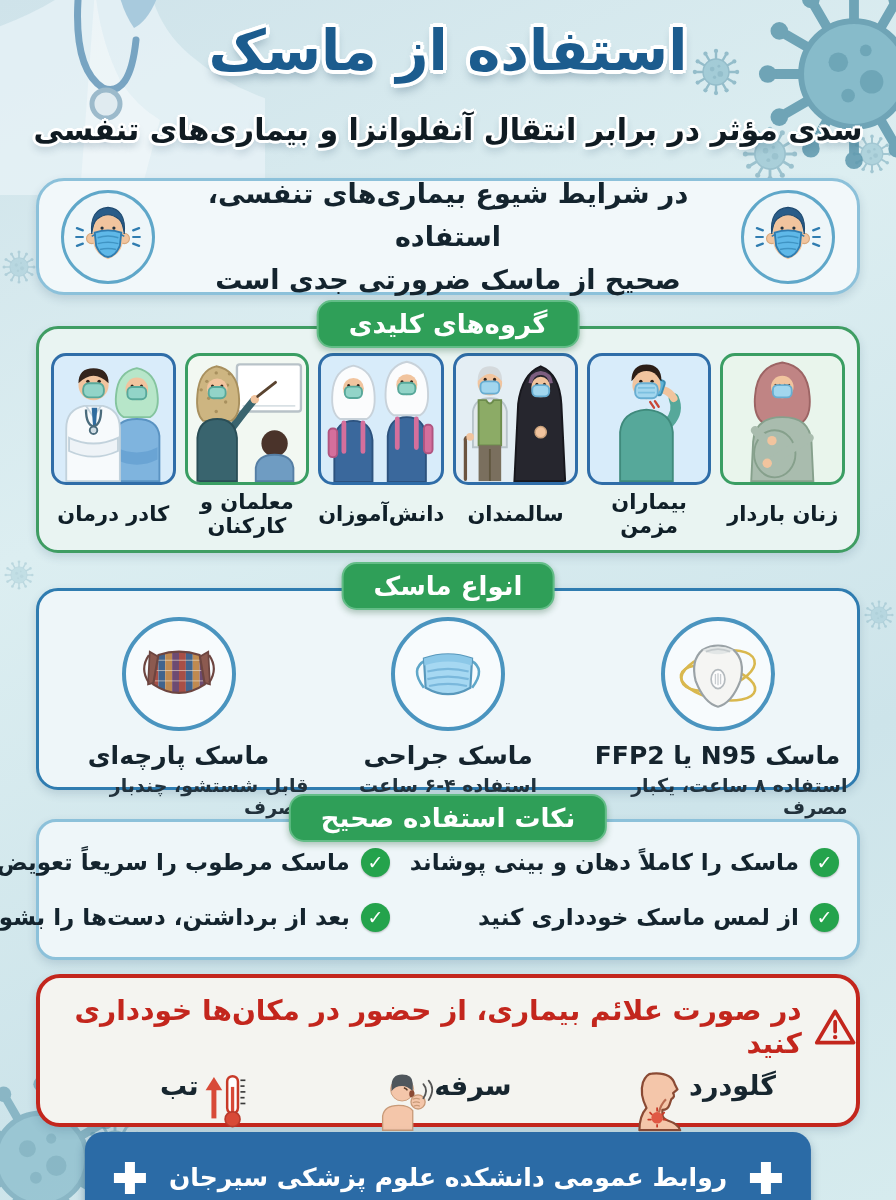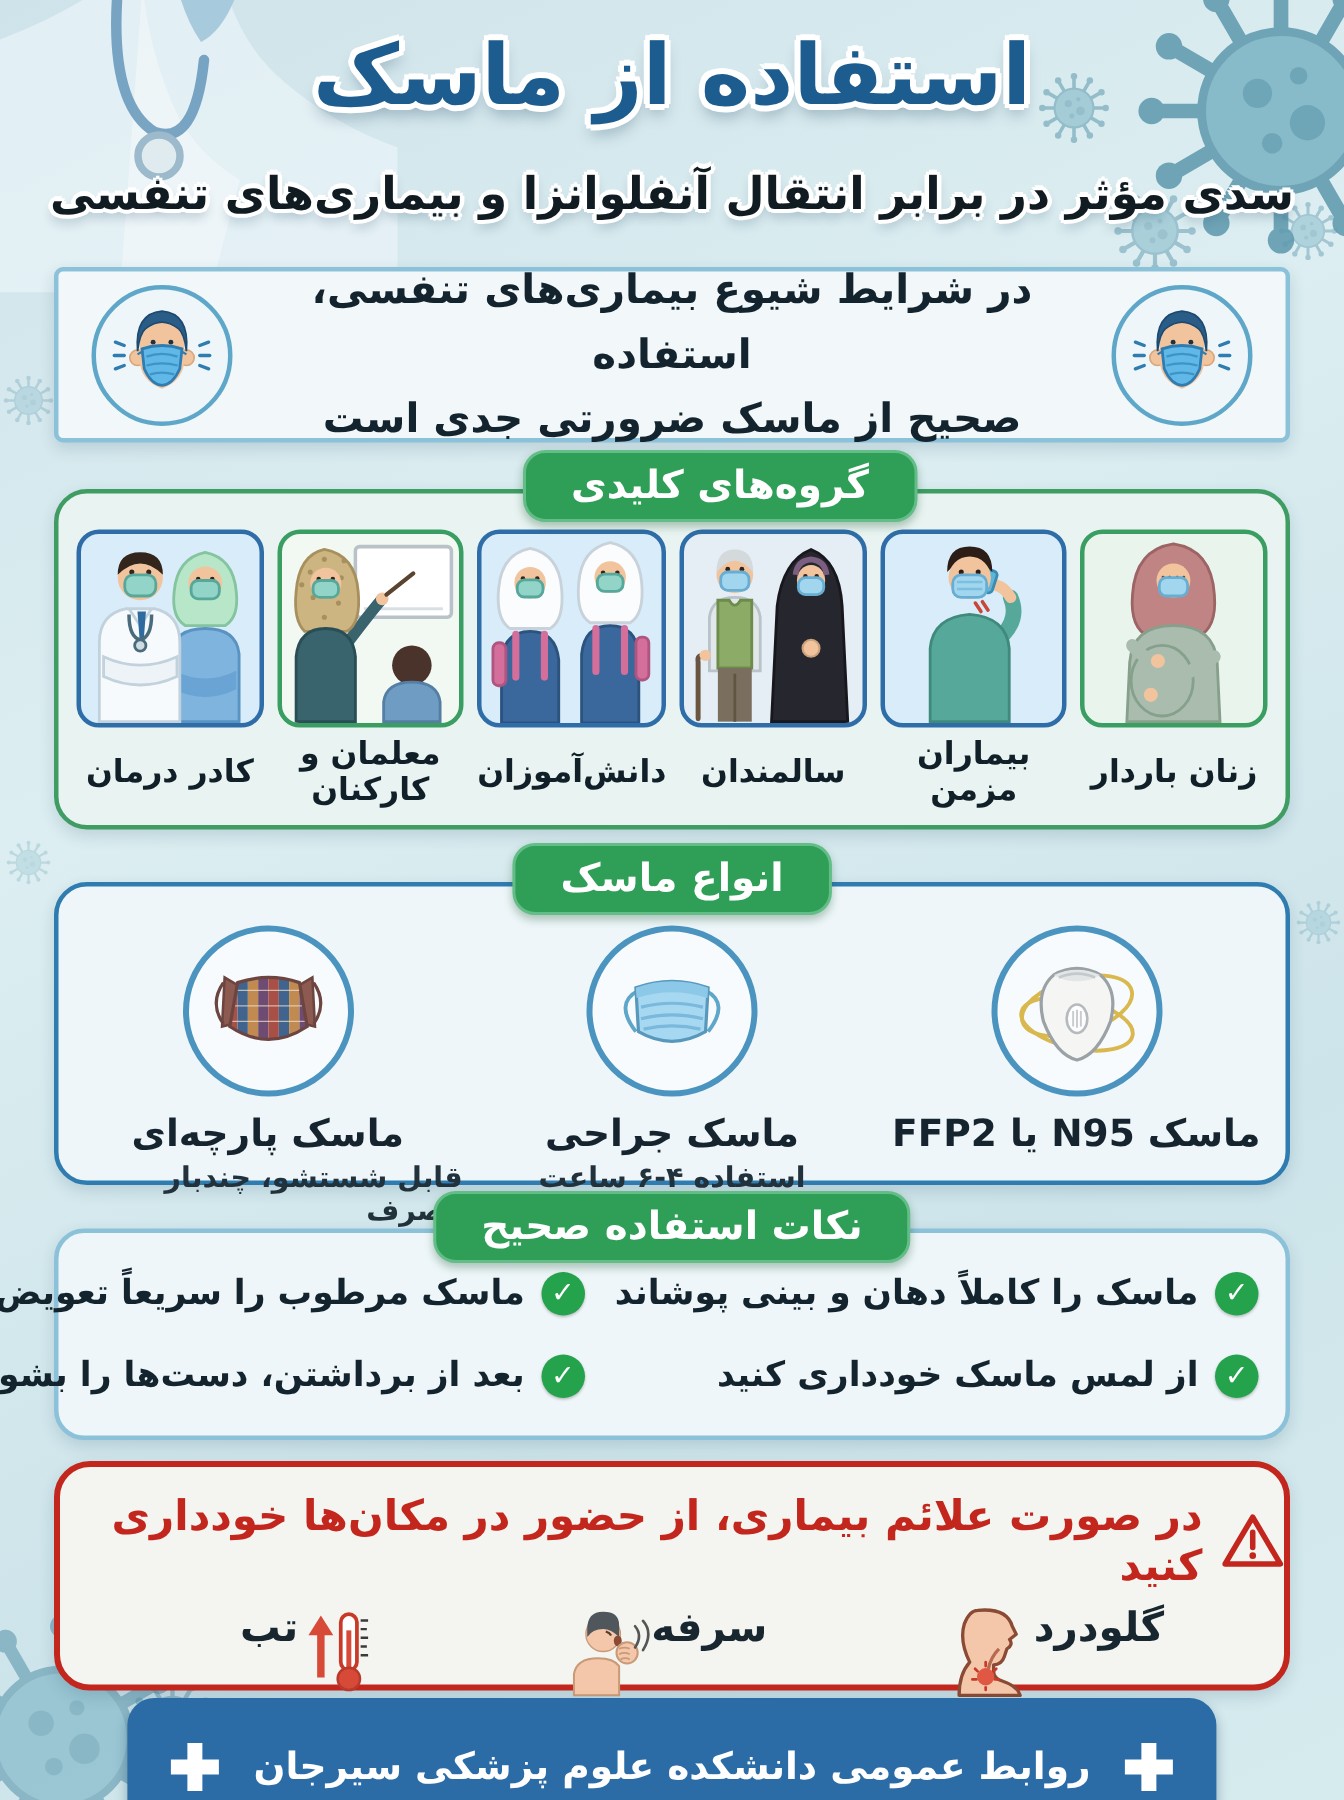--- a/index.html
+++ b/index.html
@@ -19,33 +19,33 @@
   }
   .subtitle{
     position:absolute; top:112px; left:0; width:100%; margin:0;
     text-align:center; font-size:30px; font-weight:700; color:#101b22;
     text-shadow:-2px -2px 0 #fff,2px -2px 0 #fff,-2px 2px 0 #fff,2px 2px 0 #fff,
       0 -3px 0 #fff,0 3px 0 #fff,-3px 0 0 #fff,3px 0 0 #fff,0 5px 8px rgba(20,60,90,.3);
   }
 
   .box{position:absolute; left:36px; width:824px; box-sizing:border-box;
        box-shadow:0 4px 10px rgba(30,70,100,.16);}
-  .intro-box{top:178px; height:117px; background:#f2f8fa; border:3px solid #8cc1da; border-radius:6px;
+  .intro-box{top:178px; height:117px; background:#f2f8fa; border:3px solid #8cc1da; border-radius:28px;
        display:flex; align-items:center; justify-content:center; padding:0 22px;}
   .face-badge{width:88px;height:88px;border-radius:50%;border:3px solid #5fa7c9;background:#eef6f9;
        display:flex;align-items:center;justify-content:center;flex:0 0 auto;}
   .intro-text{flex:1; text-align:center; font-size:27px; font-weight:800; color:#14242e; line-height:1.6;}
 
   .pill{
     position:absolute; left:50%; transform:translateX(-50%); z-index:6;
     background:#2f9f58; border:2px solid #63bd87; color:#fff;
     font-size:26px; font-weight:800; padding:7px 30px; border-radius:15px;
     box-shadow:0 3px 6px rgba(20,80,40,.3); white-space:nowrap;
   }
-  .pill-groups{top:300px;margin-left:32px;}
+  .pill-groups{top:300px;}
   .pill-types{top:562px;}
   .pill-tips{top:794px;}
 
   .groups-box{top:326px; height:227px; background:#e9f4f2; border:3px solid #3f9d63; border-radius:22px;
       padding:24px 12px 8px;}
   .tiles{display:flex; gap:9px; justify-content:center;}
   .tile{display:flex; flex-direction:column; width:128px;}
   .tile-art{height:132px; border-radius:15px; border:3px solid; overflow:hidden; box-sizing:border-box; background:#fff;}
   .tile-art svg{display:block; width:100%; height:100%;}
   .tile.blue  .tile-art{border-color:#2f6da8;}
@@ -373,20 +373,21 @@
           <ellipse cx="50" cy="46" rx="44" ry="21" fill="none" stroke="#d9b84e" stroke-width="3" transform="rotate(-16 50 46)"></ellipse>
           <ellipse cx="50" cy="60" rx="44" ry="19" fill="none" stroke="#d9b84e" stroke-width="3" transform="rotate(12 50 60)"></ellipse>
           <path d="M32,22 Q50,12 68,22 Q82,34 76,58 Q66,84 50,88 Q34,84 24,58 Q18,34 32,22 Z" fill="#f5f5f3" stroke="#9aa2a6" stroke-width="2.5"></path>
           <path d="M32,22 Q50,14 68,22 Q60,27 50,27 Q40,27 32,22 Z" fill="#e2e6e6"></path>
           <path d="M36,24 Q50,18 64,24" stroke="#c4cacc" stroke-width="2" fill="none"></path>
           <ellipse cx="50" cy="56" rx="8" ry="11" fill="#fdfdfd" stroke="#b4babe" stroke-width="2"></ellipse>
           <path d="M47,50 V62 M50,49 V63 M53,50 V62" stroke="#c8ccd0" stroke-width="1.5"></path>
         </svg>
       </div>
       <div class="type-name">ماسک N95 یا FFP2</div>
+      <div class="type-detail">استفاده ۸ ساعت، یکبار مصرف</div>
     </div>
 
     <div class="type-item">
       <div class="type-circle">
         <svg width="86" height="86" viewBox="0 0 100 100">
           <path d="M24,34 Q5,44 22,66" fill="none" stroke="#5fa7c9" stroke-width="3"></path>
           <path d="M76,34 Q95,44 78,66" fill="none" stroke="#5fa7c9" stroke-width="3"></path>
           <path d="M22,32 Q50,22 78,32 L76,66 Q50,81 24,66 Z" fill="#a6d8f2" stroke="#5898bc" stroke-width="2.5"></path>
           <path d="M22,32 Q50,22 78,32 L77.5,40 Q50,31 22.5,40 Z" fill="#8cc8e8"></path>
           <path d="M26,47 Q50,41 74,47" stroke="#7ab8dc" stroke-width="2.5" fill="none"></path>

